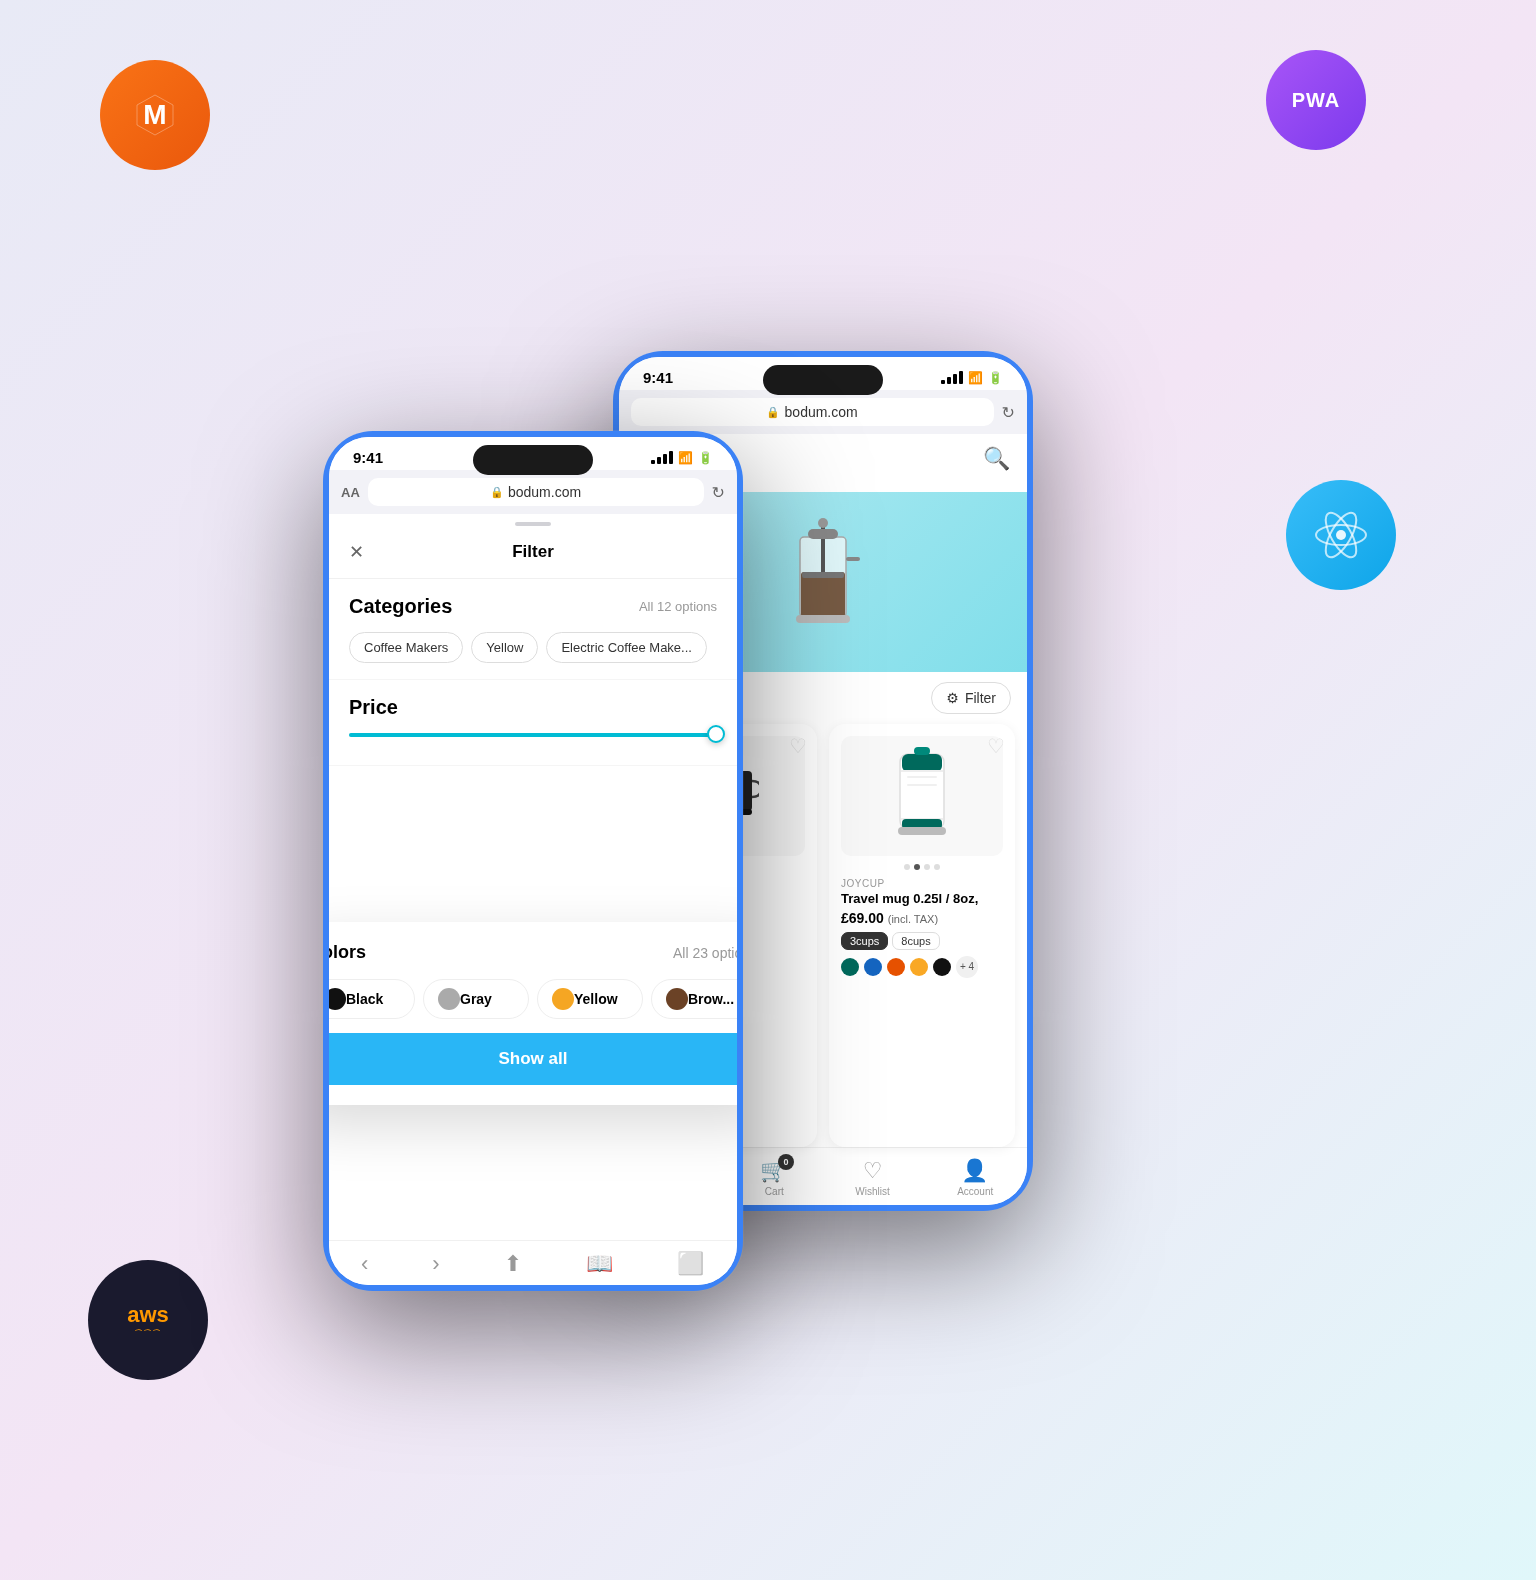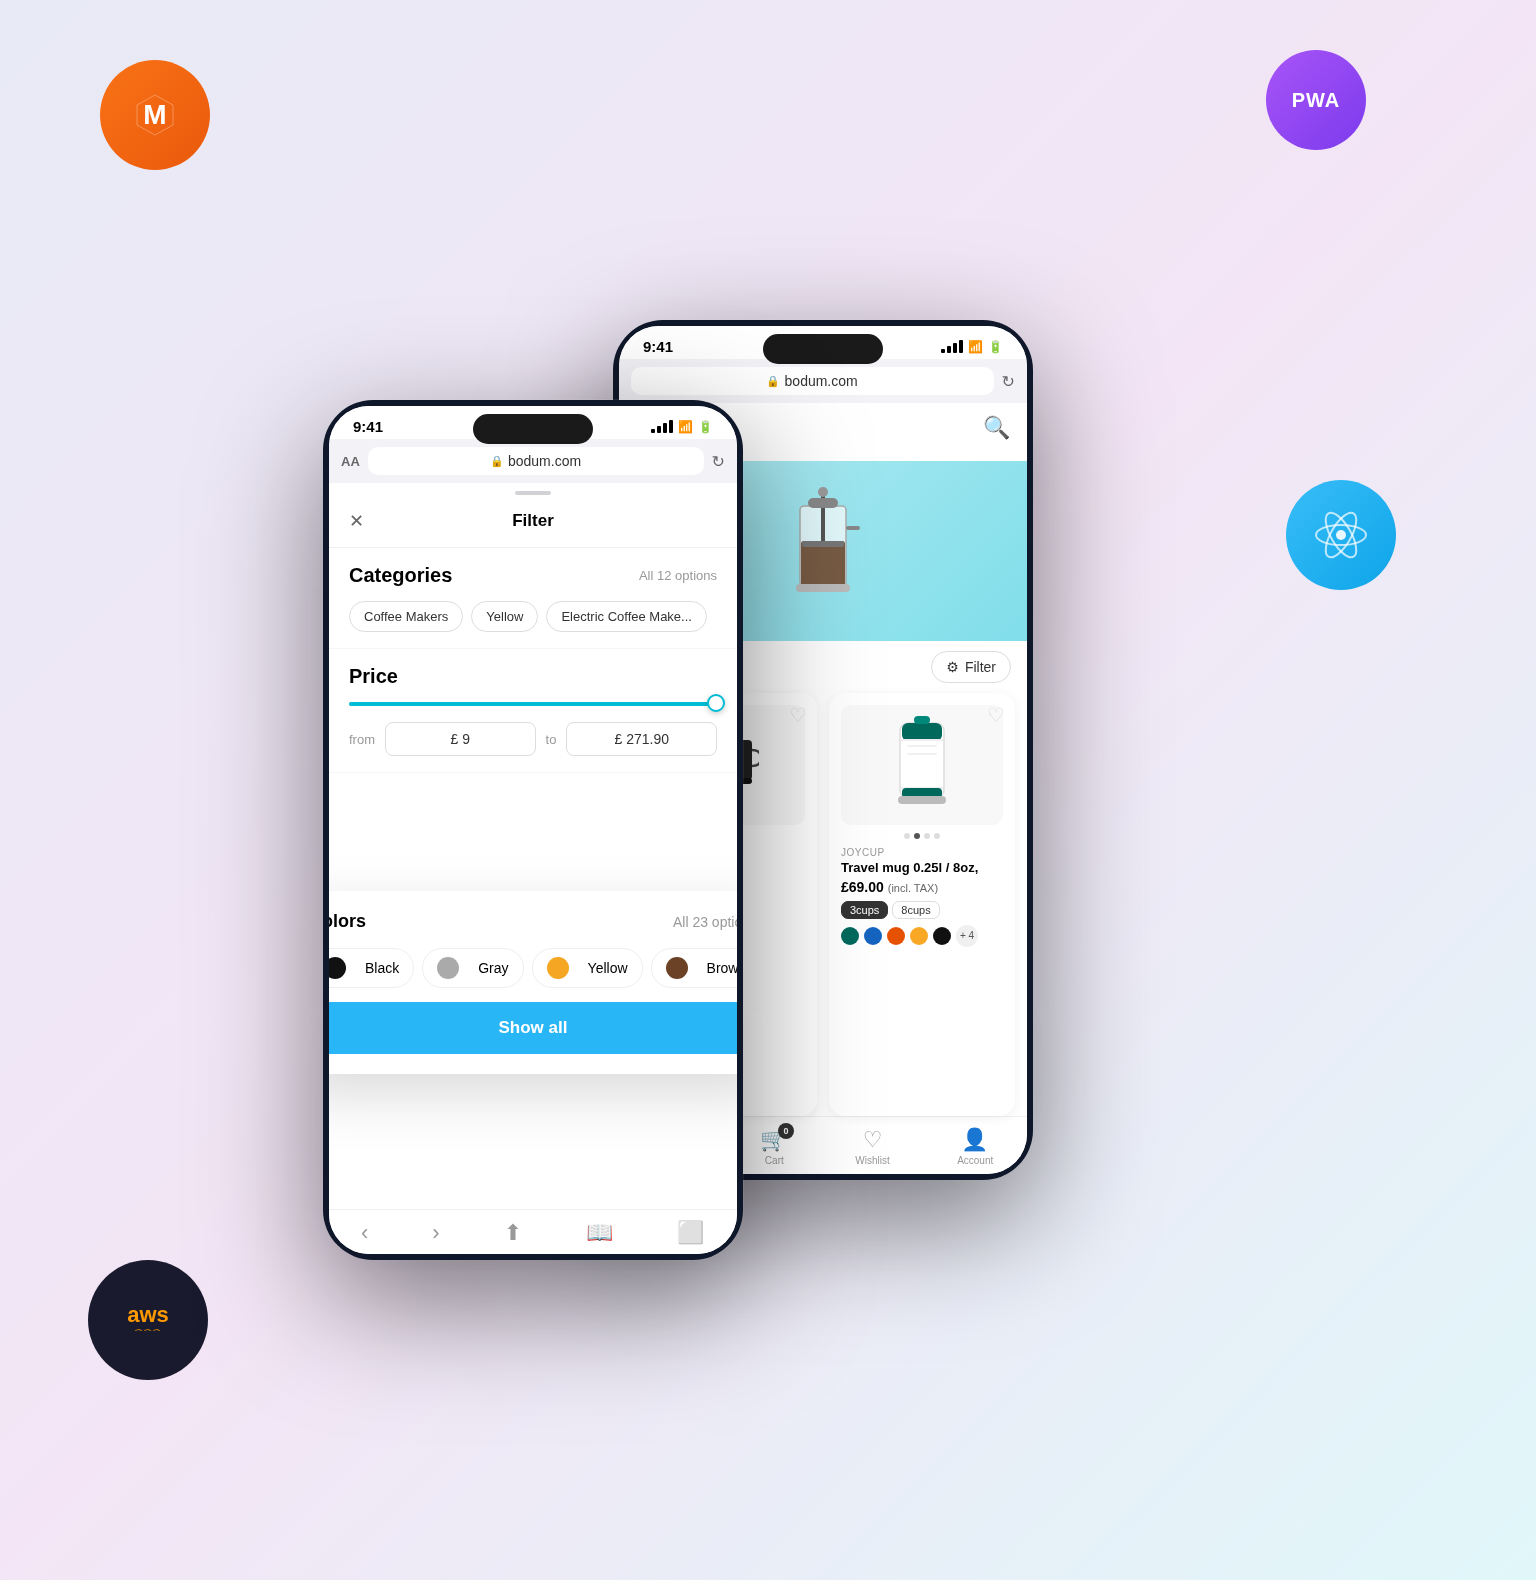--- a/index.html
+++ b/index.html
@@ -57,22 +57,23 @@
     .phones-wrapper {
       position: relative;
       width: 950px;
       height: 1100px;
     }
 
     
     .phone {
       position: absolute;
       border-radius: 50px;
-      background: #0f172a;
+      background: #3b82f6;
       box-shadow: 0 40px 120px rgba(0,0,0,0.5), 0 0 0 1px rgba(255,255,255,0.1);
+      margin-top: 31px;
     }
     .phone-inner {
       position: absolute;
       background: white;
       border-radius: 40px;
       overflow: hidden;
     }
     .phone::before {
       content: '';
       position: absolute;
@@ -281,26 +282,26 @@
     }
     .colors-title { font-size: 18px; font-weight: 700; }
     .colors-options { font-size: 14px; color: #999; }
     .color-swatches {
       display: flex;
       gap: 8px;
     }
     .color-swatch {
       display: flex;
       align-items: center;
-      gap: 19px;
+      gap: 0;
       border: 1px solid #eee;
       border-radius: 20px;
       padding: 8px 14px;
       font-size: 14px;
-      font-weight: 400;
+      font-weight: 700;
       flex: 1;
     }
     .swatch-circle {
       width: 22px; height: 22px;
       border-radius: 50%;
     }
     .show-all-btn {
       width: 100%;
       padding: 16px;
       background: #29b6f6;
@@ -735,30 +736,20 @@
           <div class="filter-section">
             <div class="filter-section-header">
               <span class="section-title">Price</span>
             </div>
 
             <div class="slider-track">
               <div class="slider-fill"></div>
               <div class="slider-thumb"></div>
             </div>
 
-            <div class="price-row">
-              <span class="price-label">from</span>
-              <div class="price-input">
-                <span>£ 9</span>
-              </div>
-              <span class="price-label">to</span>
-              <div class="price-input">
-                <span>£ 271.90</span>
-              </div>
-            </div>
           </div>
         </div>
 
         <div class="colors-card">
           <div class="colors-header">
             <span class="colors-title">Colors</span>
             <span class="colors-options">All 23 options</span>
           </div>
           <div class="color-swatches">
             <div class="color-swatch">

